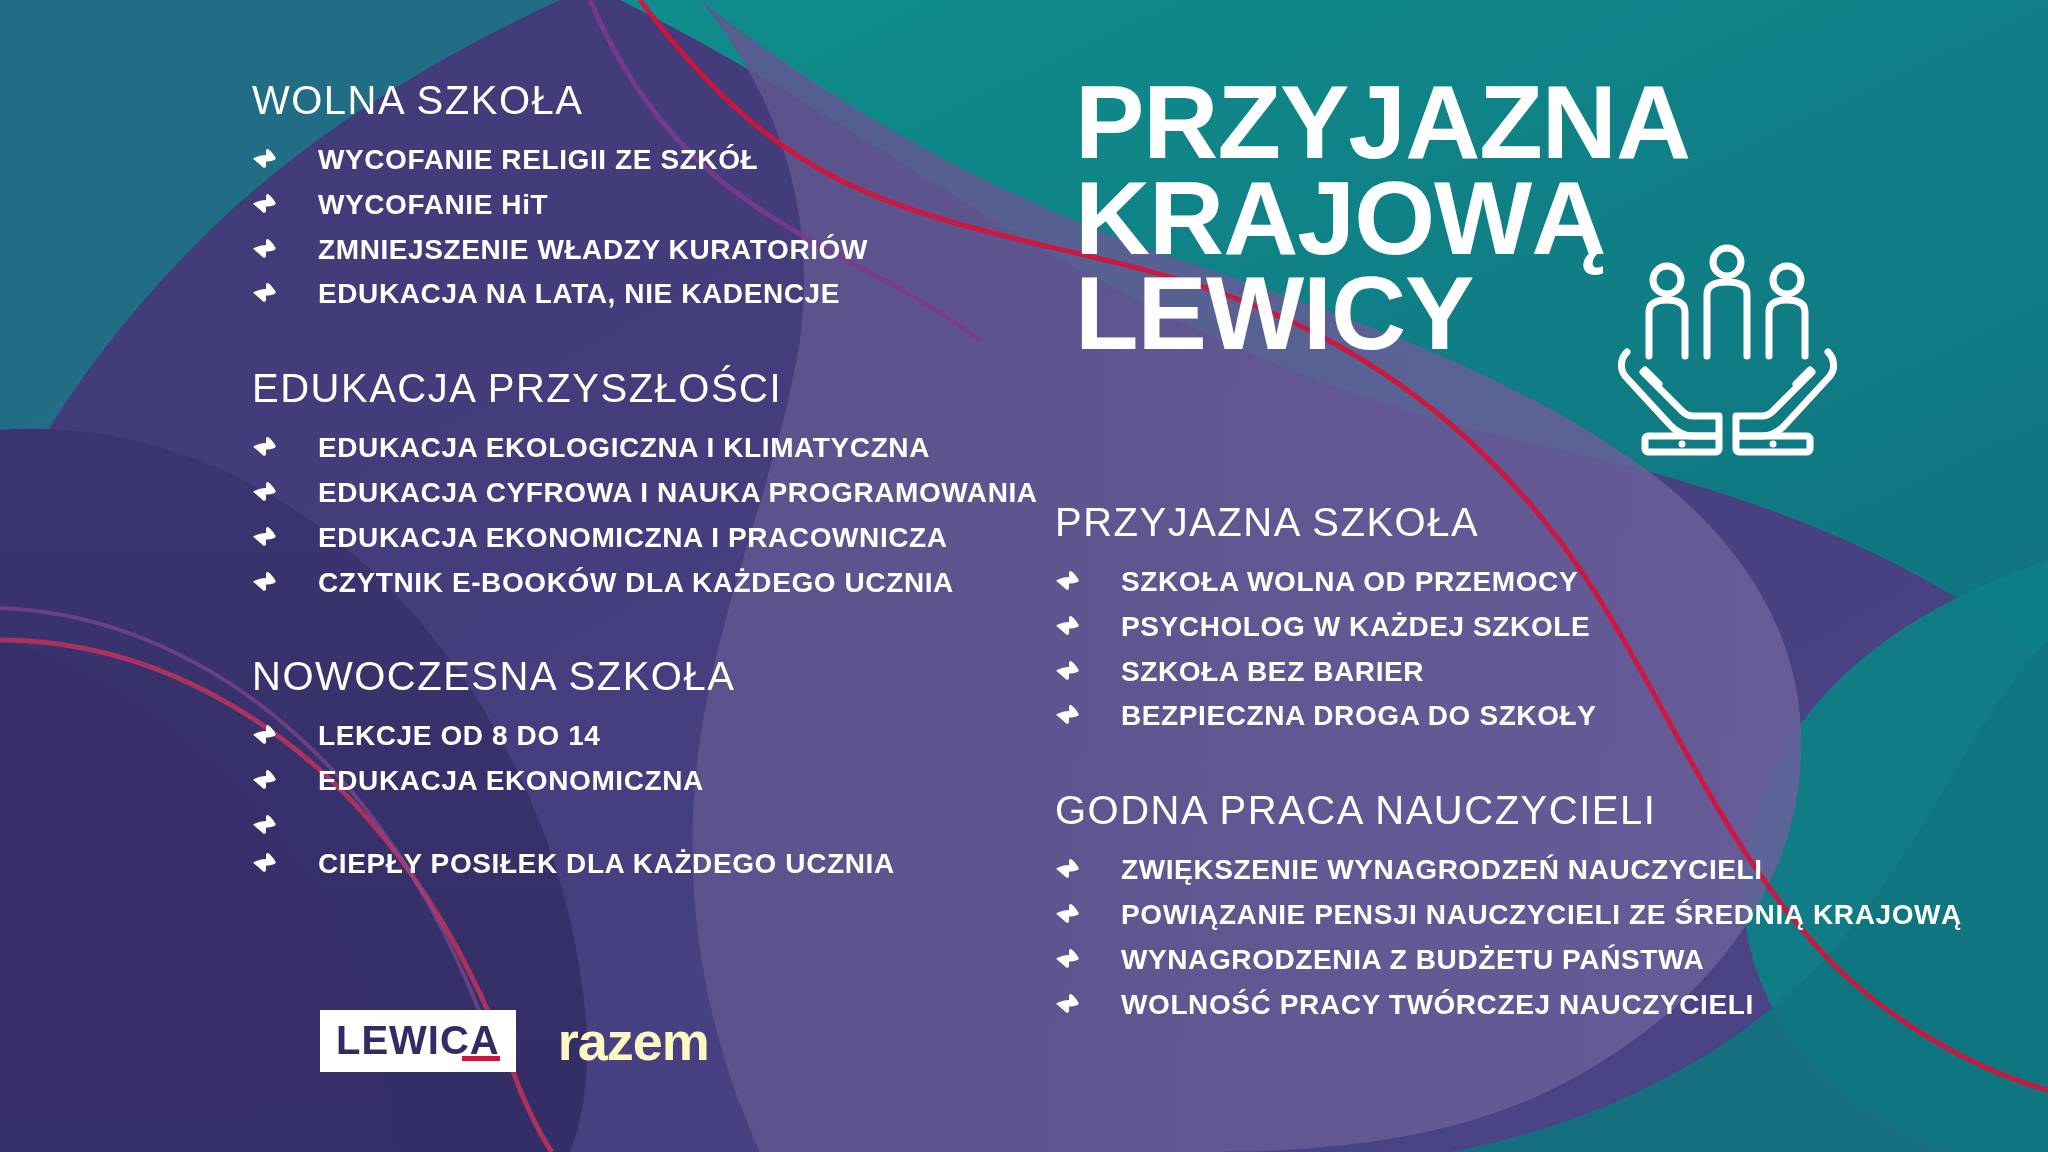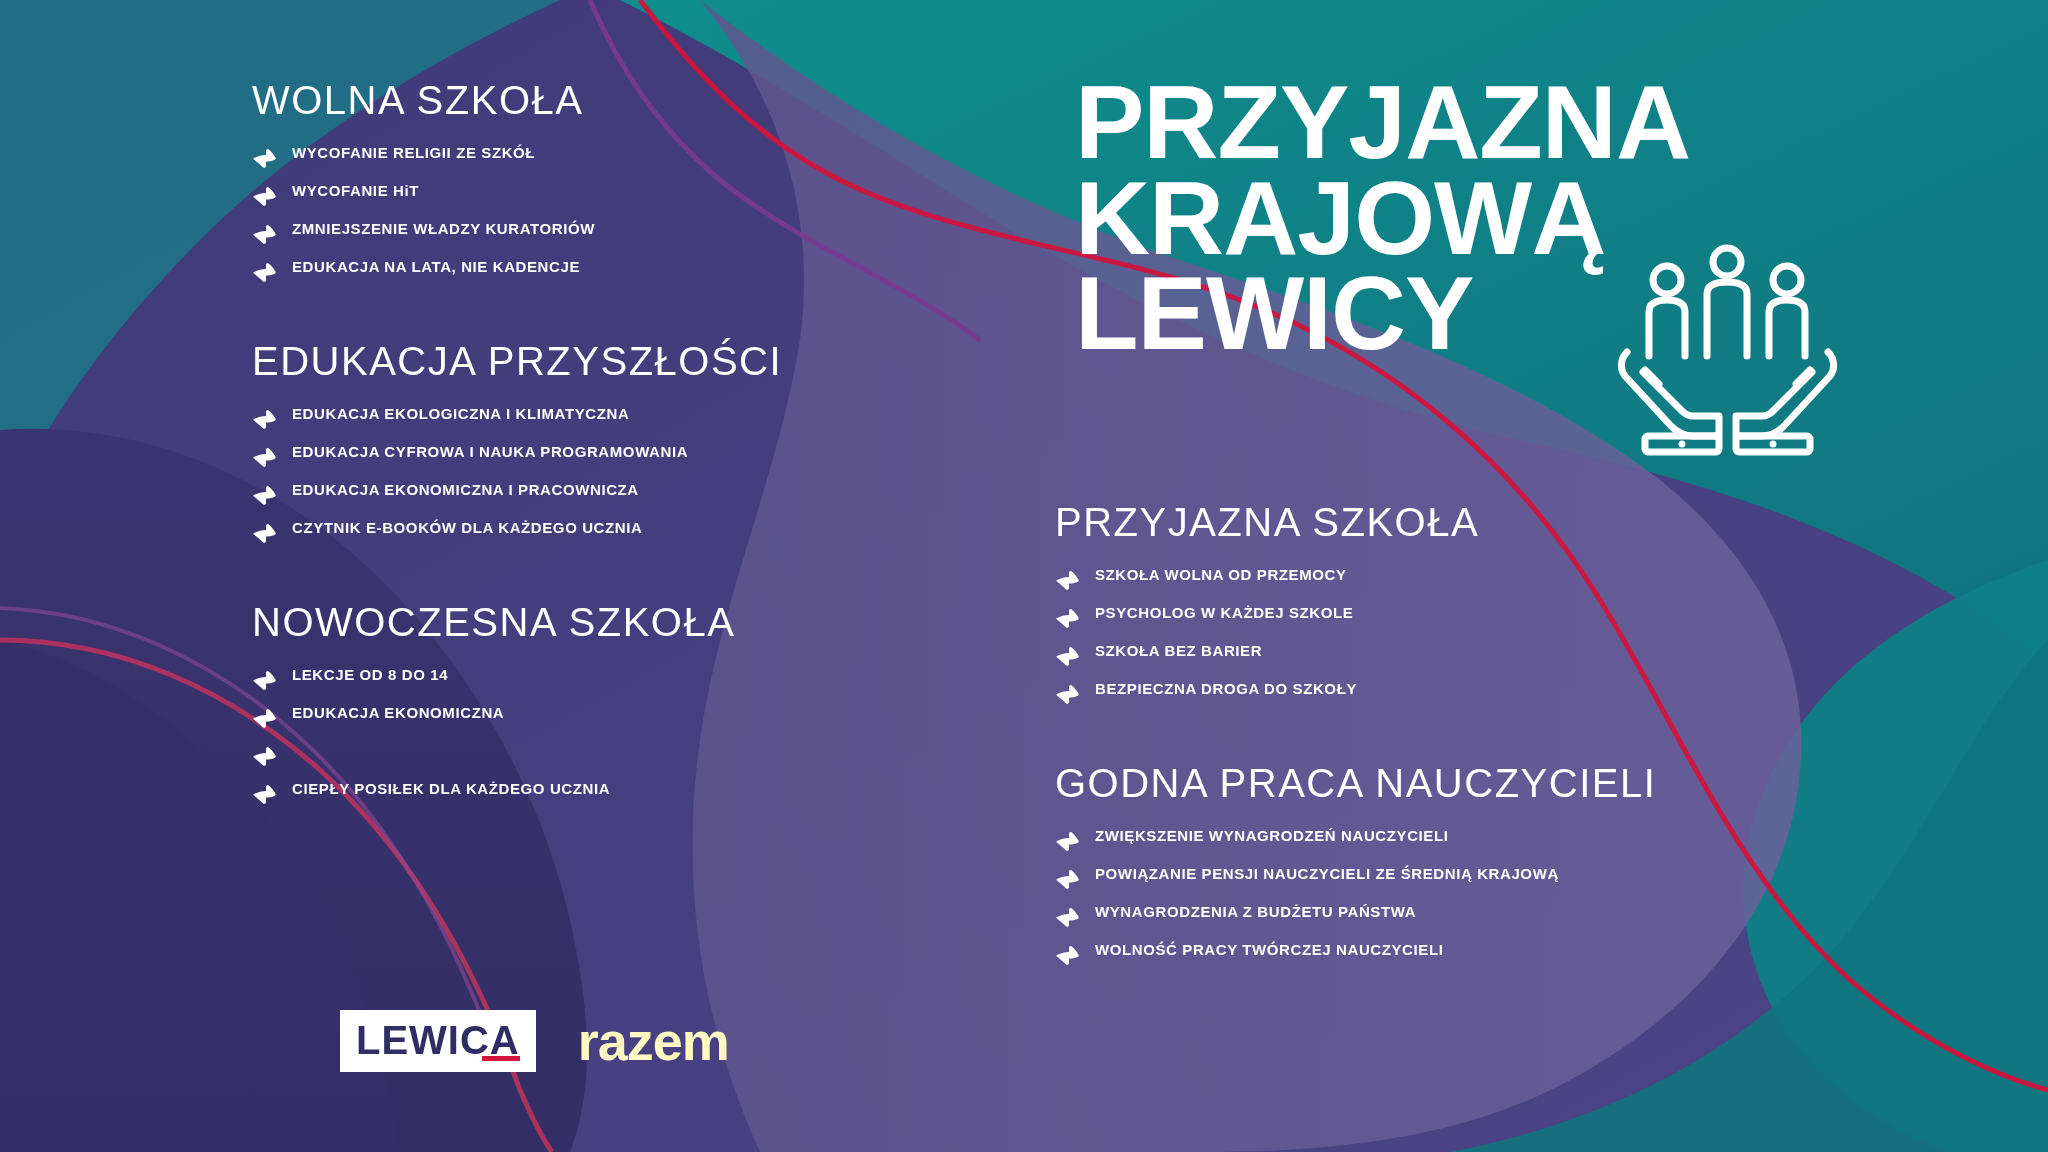--- a/index.html
+++ b/index.html
@@ -56,26 +56,27 @@
   .bullet-icon {
     flex: 0 0 auto;
     width: 26px;
     height: 22px;
     margin-right: 14px;
     margin-top: 2px;
     position: relative;
   }
   .bullet-icon svg { display: block; }
   .bullet-text {
-    font-size: 15px;
+    font-size: 28px;
     font-weight: bold;
     letter-spacing: 0.6px;
     color: #ffffff;
     line-height: 1.1;
     white-space: nowrap;
+    margin-left: 26px;
   }
 
   .group { margin-bottom: 56px; }
   .group:last-child { margin-bottom: 0; }
 
   
   .headline {
     position: absolute;
     left: 1075px;
     top: 75px;
@@ -106,21 +107,20 @@
     height: 260px;
   }
 
   
   .logos {
     position: absolute;
     left: 320px;
     top: 1010px;
     display: flex;
     align-items: center;
-    margin-left: 20px;
   }
   .lewica-badge {
     background: #ffffff;
     padding: 10px 16px 12px 16px;
     display: flex;
     align-items: center;
     position: relative;
   }
   .lewica-badge .txt {
     font-size: 40px;

